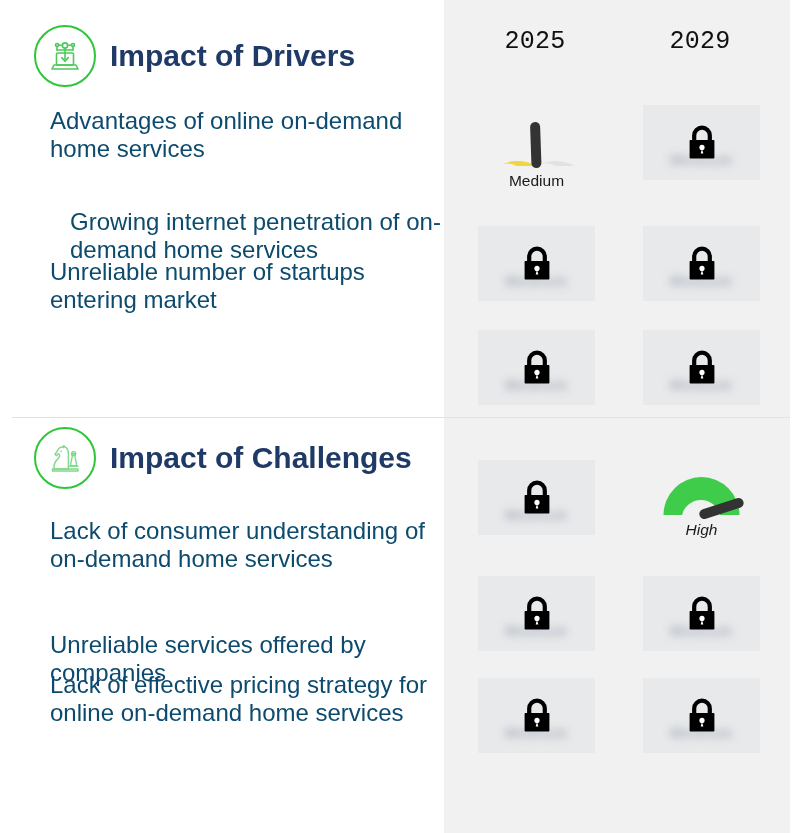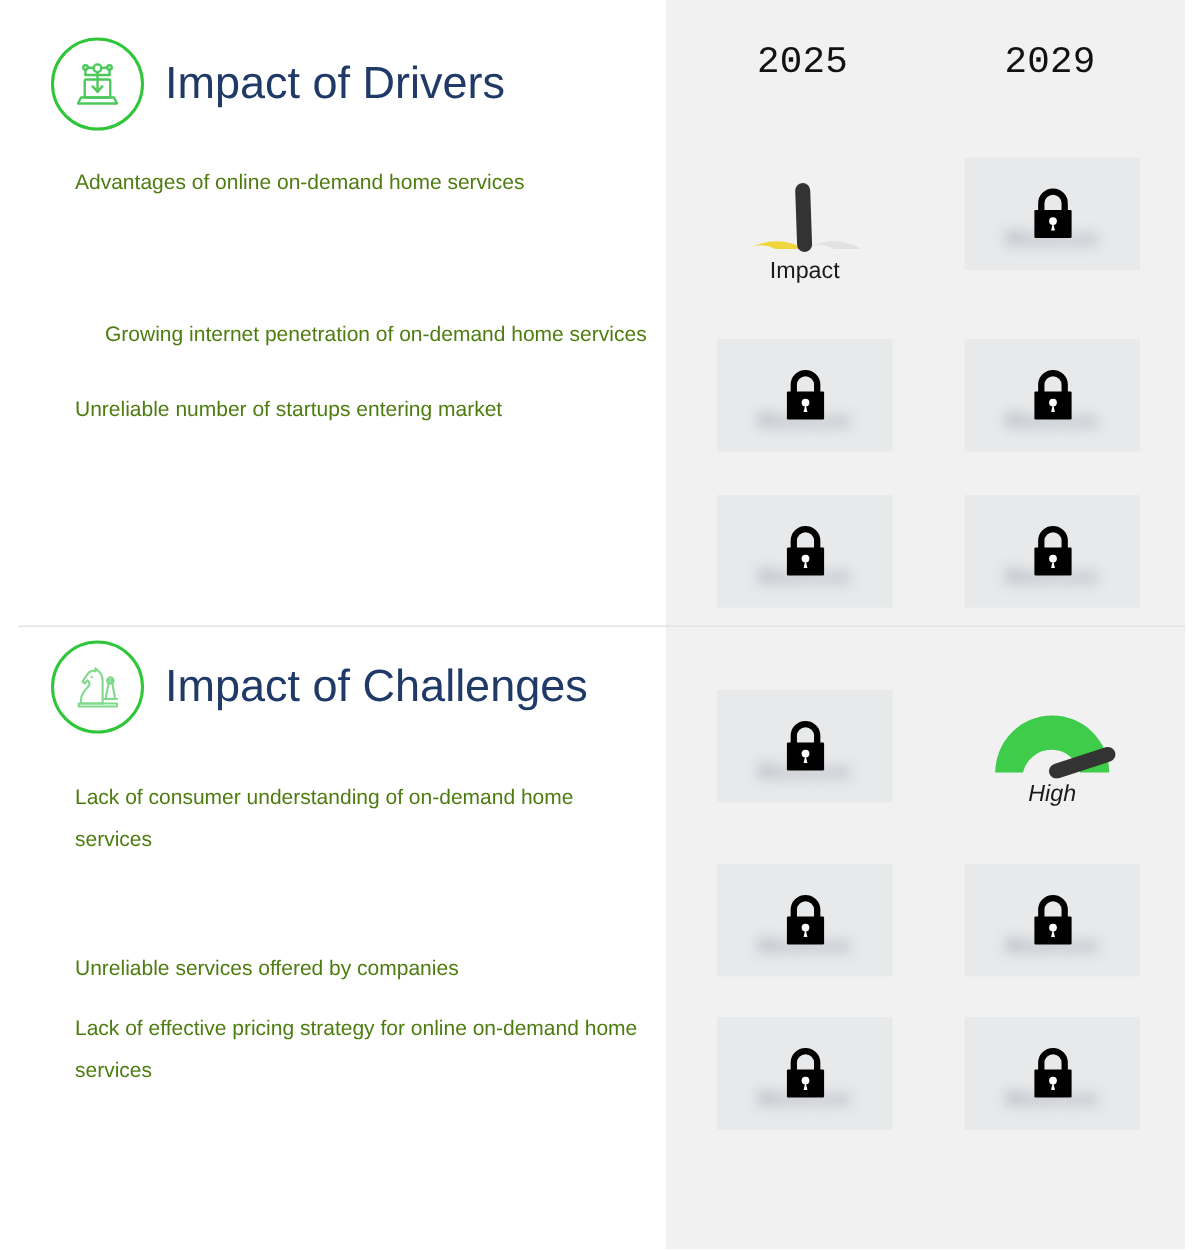--- a/index.html
+++ b/index.html
@@ -67,32 +67,32 @@
     box-sizing: border-box;
     display: flex;
     align-items: center;
     justify-content: center;
     flex: none;
   }
   .section-title {
     margin-left: 14px;
     font-size: 30px;
     color: #203a67;
-    font-weight: 400;
+    font-weight: 700;
     white-space: nowrap;
   }
 
   
   .list-item {
     position: absolute;
     left: 50px;
     width: 380px;
-    font-size: 14px;
+    font-size: 24px;
     line-height: 28px;
-    color: #4d7c0f;
+    color: #0c4a6e;
   }
 
   
   .cell {
     position: absolute;
     width: 117px;
     height: 75px;
   }
   .cell.col-2025 { left: 478px; }
   .cell.col-2029 { left: 643px; }
@@ -183,21 +183,21 @@
 
       <path d="M58.5 58 A38 38 0 0 1 96.5 58 L78 58 A19.5 19.5 0 0 0 58.5 58 Z" fill="#e2e2e2"></path>
 
       <path d="M20.5 58 A38 38 0 0 1 58.5 58 L39 58 A19.5 19.5 0 0 0 20.5 58 Z" fill="#efd63c"></path>
 
       <g transform="rotate(-2 58.5 58)">
         <rect x="53.5" y="14" width="10" height="46" rx="5" fill="#333333"></rect>
       </g>
     </svg>
   </div>
-  <div class="gauge-label">Impact</div>
+  <div class="gauge-label">Medium</div>
 </div>
 
 <div class="cell col-2029" style="top:105px;">
   <div class="locked-box">
     <div class="blur-text">Medium</div>
     <svg class="lock-icon" width="34" height="40" viewBox="0 0 34 40">
       <path d="M9.2 18.5 V13.3 a7.8 7.8 0 0 1 15.6 0 V18.5" fill="none" stroke="#000" stroke-width="4.2"></path>
       <rect x="4.6" y="17.8" width="24.8" height="18.6" rx="0.8" fill="#000"></rect>
       <circle cx="17" cy="25.2" r="2.6" fill="#ffffff"></circle>
       <path d="M17 26.2 L15.7 31.4 L18.3 31.4 Z" fill="#ffffff"></path>

